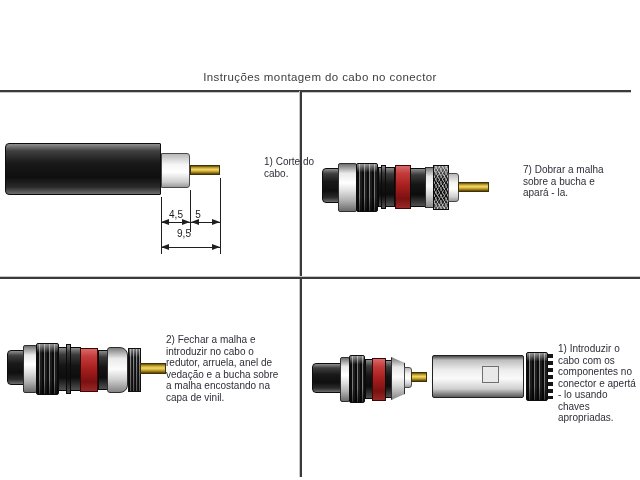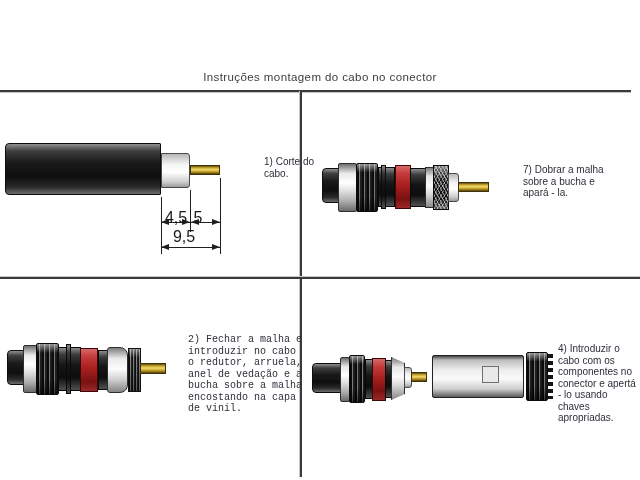--- a/index.html
+++ b/index.html
@@ -42,21 +42,21 @@
   .braid{background-image:linear-gradient(180deg,rgba(255,255,255,.45) 0,rgba(0,0,0,0) 20%,rgba(0,0,0,.4) 100%),
          repeating-linear-gradient(90deg,#101010 0 1px,#8d8d8d 1px 2px,#242424 2px 3px);
          border:1px solid #101010;}
   .collar{background:linear-gradient(180deg,#7d7d7d 0%,#e7e7e7 22%,#fbfbfb 46%,#d6d6d6 68%,#8a8a8a 100%);
           border:1px solid #2e2e2e;clip-path:polygon(0 0,100% 14%,100% 86%,0 100%);}
   .bodycyl{background:linear-gradient(180deg,#474747 0%,#bdbdbd 10%,#ededed 34%,#fafafa 55%,#d0d0d0 80%,#5a5a5a 100%);
            border:1px solid #222;border-radius:2px;}
   .window{background:#e9e9e9;border:1px solid #6f6f6f;}
   .teeth{background:repeating-linear-gradient(180deg,#151515 0 4px,#ffffff 4px 7px);}
   .dl{position:absolute;background:#1f1f1f;}
-  .dimlabel{position:absolute;font-size:16px;color:#1a1a1a;text-align:center;}
+  .dimlabel{position:absolute;font-size:10px;color:#1a1a1a;text-align:center;}
   .ar{position:absolute;width:0;height:0;border-top:3px solid transparent;border-bottom:3px solid transparent;}
   .ar.l{border-right:8px solid #1f1f1f;}
   .ar.r{border-left:8px solid #1f1f1f;}
 </style>
 </head>
 <body>
 
 <div class="stage">
 
   <div class="title">Instruções montagem do cabo no conector</div>
@@ -110,35 +110,35 @@
     <div class="part nut" style="left:23px;top:345px;width:14px;height:48px;"></div>
     <div class="part threads" style="left:36px;top:343px;width:23px;height:52px;"></div>
     <div class="part blackpart" style="left:58px;top:347px;width:23px;height:44px;"></div>
     <div class="part blackpart" style="left:66px;top:344px;width:5px;height:50px;"></div>
     <div class="part redring" style="left:80px;top:348px;width:18px;height:44px;"></div>
     <div class="part blackpart" style="left:98px;top:350px;width:10px;height:40px;"></div>
     <div class="part cone" style="left:107px;top:347px;width:21px;height:46px;"></div>
     <div class="part braid" style="left:128px;top:348px;width:13px;height:44px;"></div>
     <div class="part pinpart" style="left:140px;top:363px;width:26px;height:11px;"></div>
 
-    <div class="note" style="left:188px;top:334px;width:120px;font-family:Liberation Mono, monospace;">2) Fechar a malha e introduzir no cabo o redutor, arruela, anel de vedação e a bucha sobre a malha encostando na capa de vinil.</div>
+    <div class="note" style="left:166px;top:334px;width:120px;">2) Fechar a malha e introduzir no cabo o redutor, arruela, anel de vedação e a bucha sobre a malha encostando na capa de vinil.</div>
   </div>
 
   <div>
     <div class="part jacket" style="left:312px;top:363px;width:30px;height:30px;"></div>
     <div class="part nut" style="left:340px;top:357px;width:10px;height:45px;"></div>
     <div class="part threads" style="left:349px;top:355px;width:16px;height:48px;"></div>
     <div class="part blackpart" style="left:365px;top:359px;width:8px;height:40px;"></div>
     <div class="part redring" style="left:372px;top:358px;width:14px;height:43px;"></div>
     <div class="part blackpart" style="left:385px;top:360px;width:7px;height:38px;"></div>
     <div class="part collar" style="left:391px;top:357px;width:14px;height:43px;"></div>
     <div class="part dielec" style="left:404px;top:367px;width:8px;height:21px;"></div>
     <div class="part pinpart" style="left:411px;top:372px;width:16px;height:10px;"></div>
 
     <div class="part bodycyl" style="left:432px;top:355px;width:92px;height:43px;"></div>
     <div class="part window" style="left:482px;top:366px;width:17px;height:17px;"></div>
     <div class="part threads" style="left:526px;top:352px;width:22px;height:49px;"></div>
     <div class="part teeth" style="left:548px;top:354px;width:5px;height:45px;"></div>
 
-    <div class="note" style="left:558px;top:343px;width:82px;">4) Introduzir o cabo com os componentes no conector e apertá - lo usando chaves apropriadas.</div>
+    <div class="note" style="left:558px;top:343px;width:82px;">1) Introduzir o cabo com os componentes no conector e apertá - lo usando chaves apropriadas.</div>
   </div>
 
 </div>
 
 </body></html>

